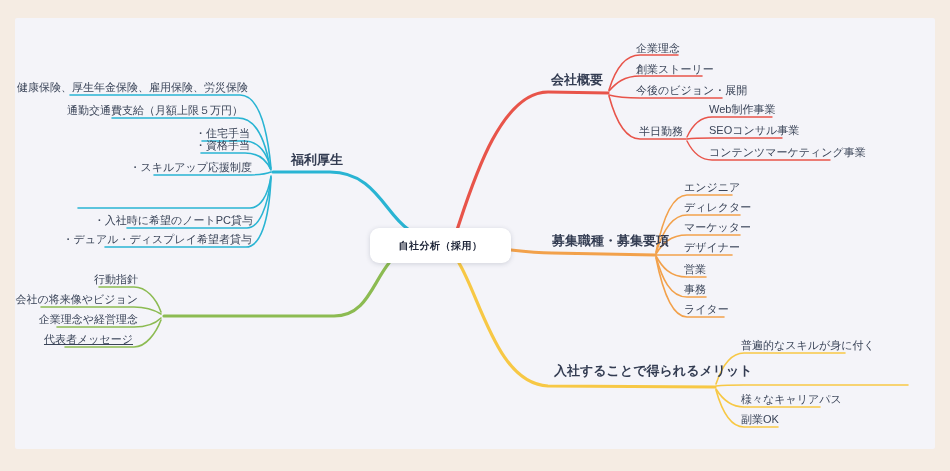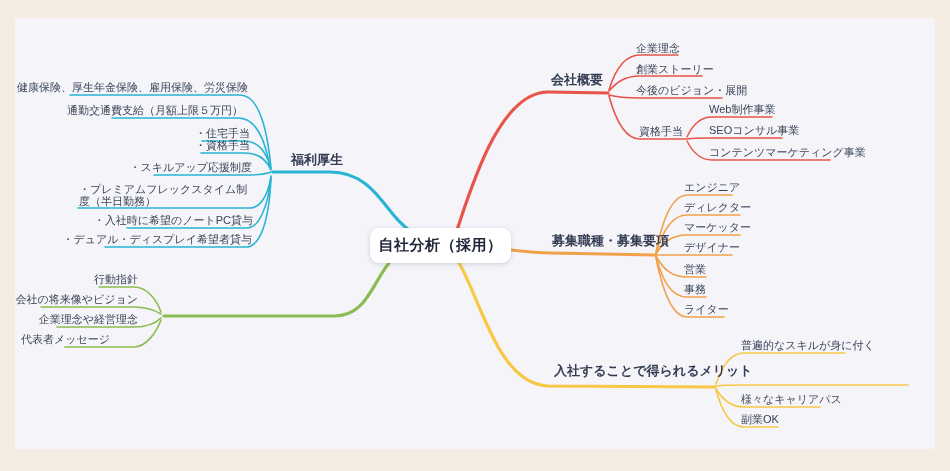--- a/index.html
+++ b/index.html
@@ -37,21 +37,21 @@
     white-space:normal;
     word-break:break-all;
     line-height:12px;
   }
   .lbl.r{text-align:right;}
   #center-node{
     position:absolute;left:370px;top:228px;width:141px;height:35px;
     background:#ffffff;border-radius:9px;
     box-shadow:0 1px 5px rgba(40,50,80,0.18);
     display:flex;align-items:center;justify-content:center;
-    font-size:15px;font-weight:bold;color:#20273a;
+    font-size:10px;font-weight:bold;color:#20273a;
     letter-spacing:0.5px;
   }
 </style>
 </head>
 <body>
 
 <div id="screen">
   <div id="canvas-bg"></div>
 
   <svg class="lines" viewBox="0 0 950 471" aria-hidden="true">
@@ -100,21 +100,21 @@
   <div id="center-node">自社分析（採用）</div>
 
   <div class="lbl branch" style="left:551px;top:73px;">会社概要</div>
   <div class="lbl branch" style="left:552px;top:234px;">募集職種・募集要項</div>
   <div class="lbl branch" style="left:554px;top:364px;">入社することで得られるメリット</div>
   <div class="lbl branch" style="left:291px;top:153px;">福利厚生</div>
 
   <div class="lbl" style="left:636px;top:42px;">企業理念</div>
   <div class="lbl" style="left:636px;top:63px;">創業ストーリー</div>
   <div class="lbl" style="left:636px;top:84px;">今後のビジョン・展開</div>
-  <div class="lbl" style="left:639px;top:125px;">資格手当</div>
+  <div class="lbl" style="left:639px;top:125px;">半日勤務</div>
   <div class="lbl" style="left:709px;top:103px;">Web制作事業</div>
   <div class="lbl" style="left:709px;top:124px;">SEOコンサル事業</div>
   <div class="lbl" style="left:709px;top:146px;">コンテンツマーケティング事業</div>
 
   <div class="lbl" style="left:684px;top:181px;">エンジニア</div>
   <div class="lbl" style="left:684px;top:201px;">ディレクター</div>
   <div class="lbl" style="left:684px;top:221px;">マーケッター</div>
   <div class="lbl" style="left:684px;top:241px;">デザイナー</div>
   <div class="lbl" style="left:684px;top:263px;">営業</div>
   <div class="lbl" style="left:684px;top:283px;">事務</div>
@@ -122,21 +122,20 @@
 
   <div class="lbl" style="left:741px;top:339px;">普遍的なスキルが身に付く</div>
   <div class="lbl" style="left:741px;top:393px;">様々なキャリアパス</div>
   <div class="lbl" style="left:741px;top:413px;text-align:right;">副業OK</div>
 
   <div class="lbl r" style="right:702px;top:81px;">健康保険、厚生年金保険、雇用保険、労災保険</div>
   <div class="lbl r" style="right:707px;top:104px;">通勤交通費支給（月額上限５万円）</div>
   <div class="lbl r" style="right:700px;top:127px;">・住宅手当</div>
   <div class="lbl r" style="right:700px;top:139px;">・資格手当</div>
   <div class="lbl r" style="right:698px;top:161px;">・スキルアップ応援制度</div>
-  <div class="lbl wrap2" style="left:79px;top:183px;width:178px;">・プレミアムフレックスタイム制度（半日勤務）</div>
   <div class="lbl r" style="right:697px;top:214px;">・入社時に希望のノートPC貸与</div>
   <div class="lbl r" style="right:698px;top:233px;">・デュアル・ディスプレイ希望者貸与</div>
 
   <div class="lbl r" style="right:812px;top:273px;">行動指針</div>
   <div class="lbl r" style="right:812px;top:293px;">会社の将来像やビジョン</div>
   <div class="lbl r" style="right:812px;top:313px;">企業理念や経営理念</div>
-  <div class="lbl r" style="right:840px;top:333px;">代表者メッセージ</div>
+  <div class="lbl r" style="right:817px;top:333px;text-decoration:underline;">代表者メッセージ</div>
 </div>
 
 </body></html>

